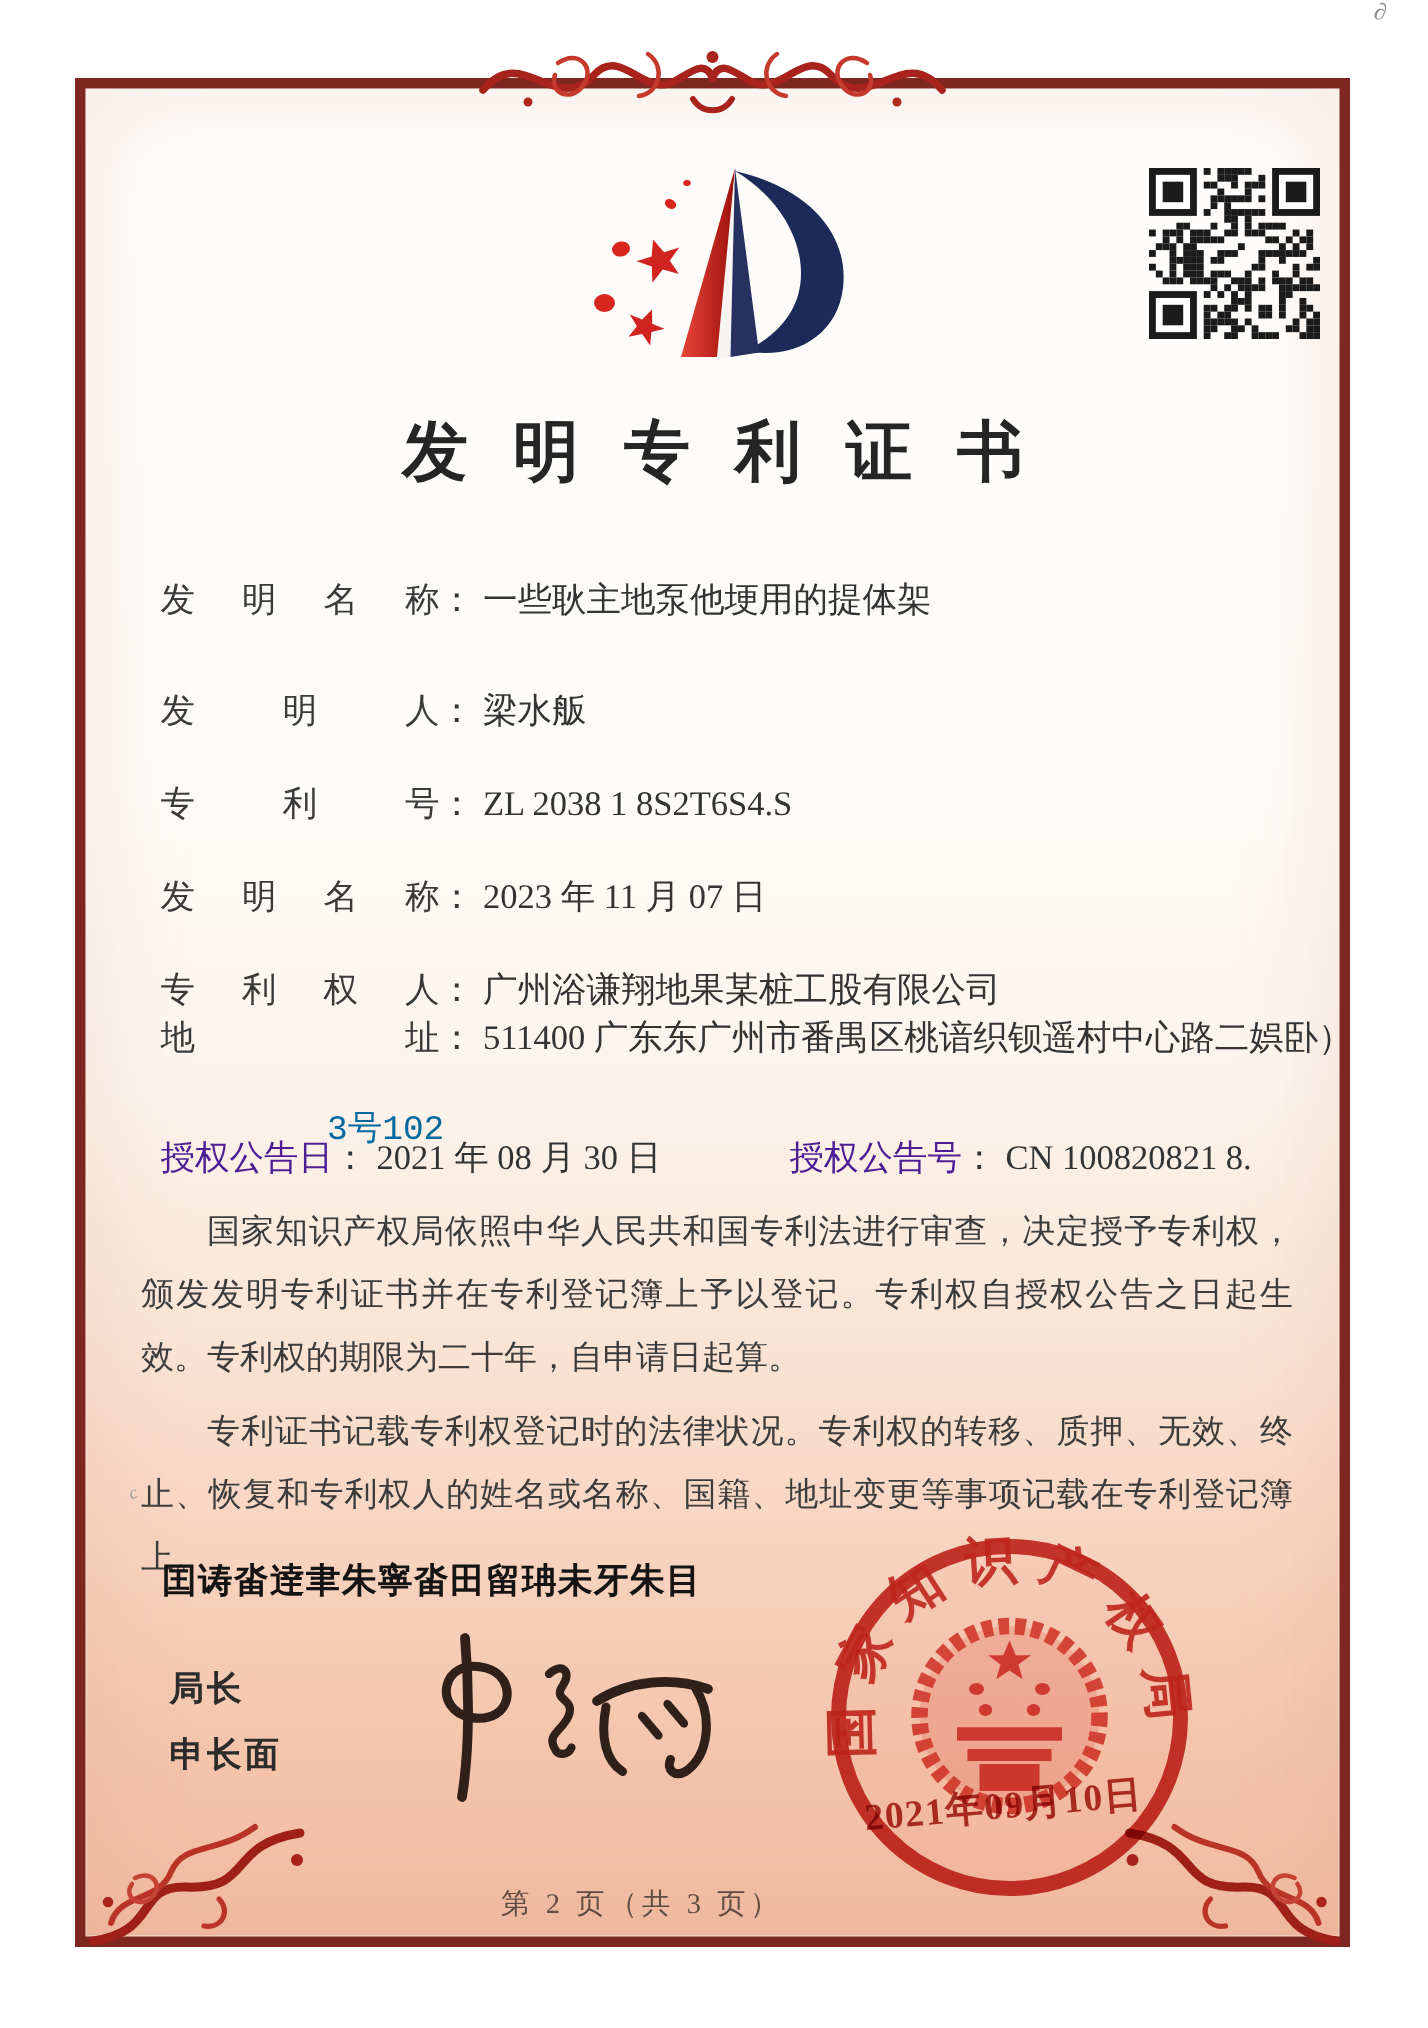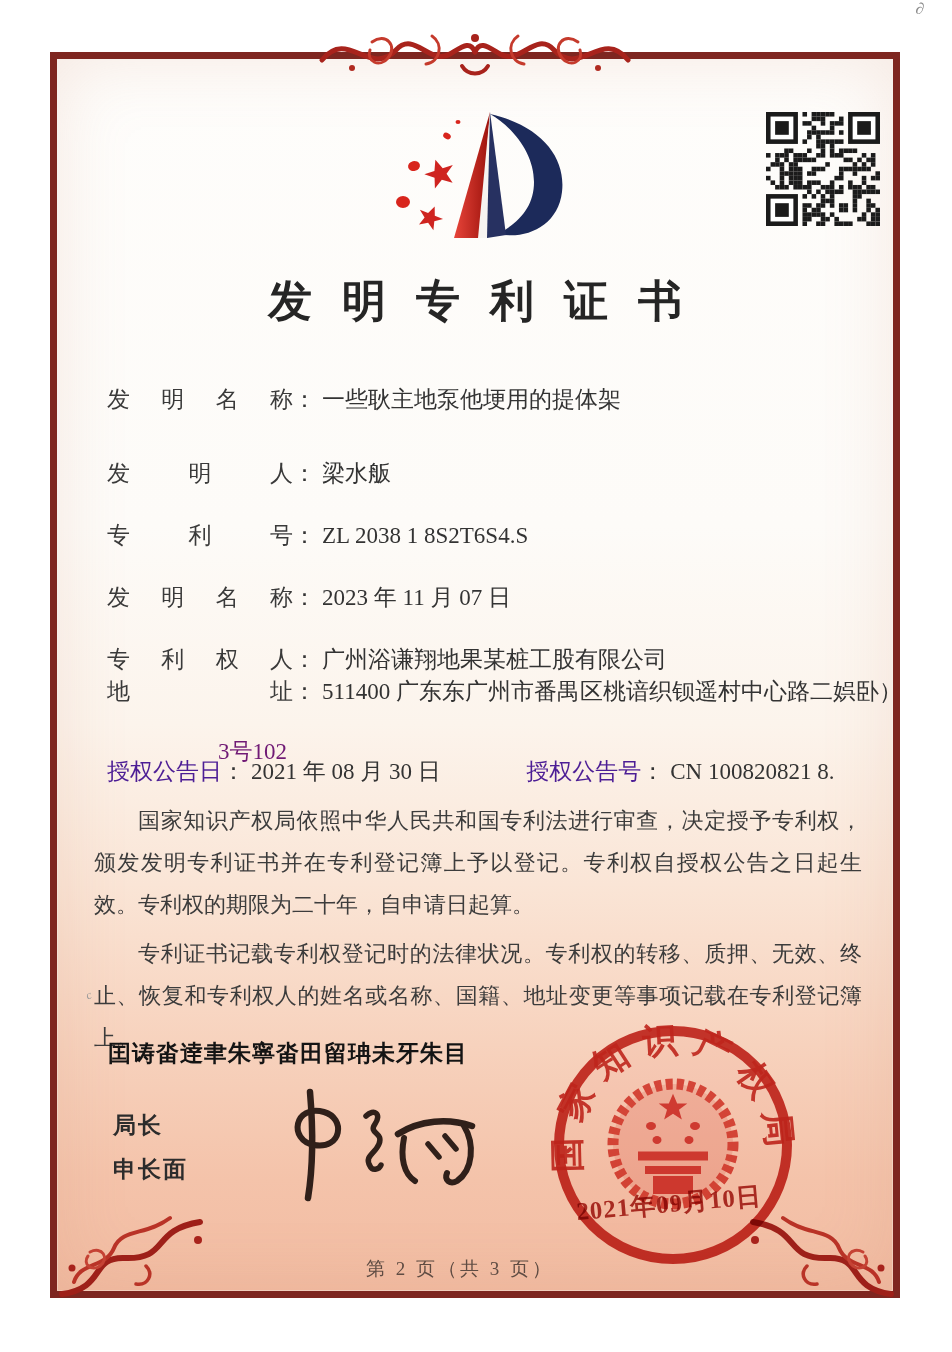--- a/index.html
+++ b/index.html
@@ -30,21 +30,21 @@
     position:absolute;left:57px;top:272px;width:836px;z-index:4;
     text-align:center;font-size:44px;font-weight:700;color:#252525;
     letter-spacing:30px;text-indent:30px;
   }
 
   .row{position:absolute;left:107px;z-index:4;font-size:23px;color:#343434;white-space:nowrap;}
   .lbl{display:inline-block;width:186px;text-align:justify;text-align-last:justify;vertical-align:bottom;color:#3a3a3a;}
   .lbl-inline{color:#4c1d95;}
   .colon{padding-right:6px;}
   .val{color:#333;}
-  .addr2{position:absolute;left:218px;top:736px;z-index:4;font-size:23px;color:#701a75;}
+  .addr2{position:absolute;left:218px;top:736px;z-index:4;font-size:23px;color:#0369a1;font-family:Liberation Mono, monospace;}
 
   .paras{position:absolute;left:94px;top:800px;width:768px;z-index:4;
     font-size:22px;line-height:1.92;color:#3c3c3c;text-align:justify;}
   .paras p{margin:0 0 6px 0;text-indent:2em;}
 
   .bold-line{
     position:absolute;left:108px;top:1038px;z-index:4;
     font-size:23px;font-weight:800;color:#141414;letter-spacing:1px;
     font-family:"Liberation Sans","DejaVu Sans",sans-serif;
   }
@@ -53,21 +53,21 @@
   .signature{position:absolute;left:258px;top:1082px;z-index:4;}
 
   .seal{position:absolute;left:550px;top:1022px;width:246px;height:246px;z-index:5;mix-blend-mode:multiply;opacity:.95;}
   .seal-date{
     position:absolute;left:576px;top:1186px;width:210px;z-index:6;
     font-size:25px;font-weight:700;color:#a8231c;letter-spacing:1px;
     transform:rotate(-5deg);mix-blend-mode:multiply;opacity:.9;white-space:nowrap;
   }
 
   .footer-page{position:absolute;left:0;top:1256px;width:856px;text-align:center;z-index:4;
-    font-size:19px;color:#5f4c43;letter-spacing:3px;padding-left:32px;}
+    font-size:19px;color:#5f4c43;letter-spacing:3px;}
   .caption{position:absolute;left:0;top:1310px;width:886px;text-align:center;z-index:4;
     font-size:19px;color:#2e2e2e;letter-spacing:3px;}
 </style>
 </head>
 <body>
 
 <div class="page">
 
   <div class="frame"></div>
 

